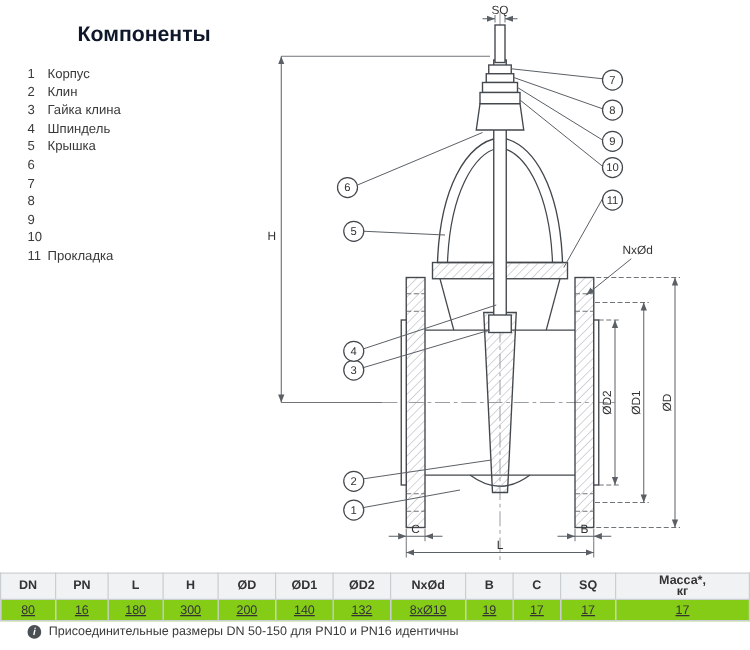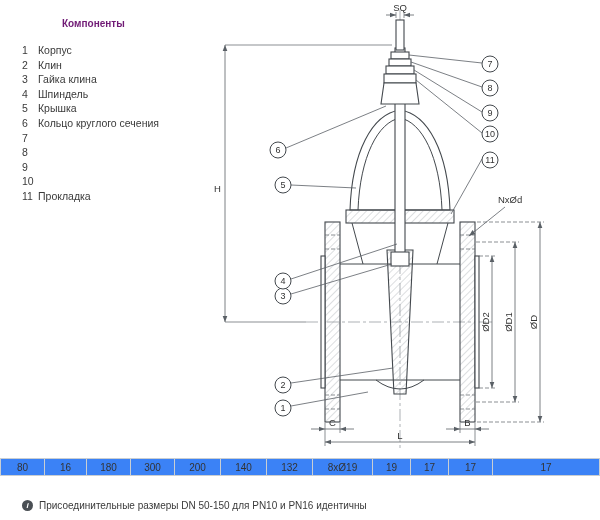--- a/index.html
+++ b/index.html
@@ -3,21 +3,21 @@
 <meta charset="utf-8">
 <style>
   html,body{margin:0;padding:0;}
   body{
     width:600px;height:520px;position:relative;overflow:hidden;
     background:#ffffff;color:#333;
     font-family:"Liberation Sans", sans-serif;
   }
   
   .components{position:absolute;left:22px;top:18px;width:190px;}
-  .components h2{font-size:10px;font-weight:bold;color:#701a75;margin:0 0 14px 0;padding-left:40px;}
+  .components h2{font-size:17px;font-weight:bold;color:#0f172a;margin:0 0 14px 0;padding-left:40px;}
   .components ol{list-style:none;margin:0;padding:0;}
   .components li{display:flex;font-size:10.5px;line-height:14.6px;color:#3a3a3a;}
   .components li .num{width:16px;flex:none;}
   
   .drawing{position:absolute;left:200px;top:2px;width:380px;height:452px;}
   .drawing svg{display:block;}
   .outline{fill:#ffffff;stroke:#43484d;stroke-width:1.1;}
   .outlineh{fill:url(#hatch);stroke:#43484d;stroke-width:1.1;}
   .thin{stroke:#43484d;stroke-width:1;fill:none;}
   .dim{stroke:#5a6066;stroke-width:0.8;fill:none;}
@@ -31,21 +31,21 @@
   
   table.dims{
     position:absolute;left:0;top:458px;width:600px;
     border-collapse:collapse;table-layout:fixed;
   }
   table.dims th,table.dims td{
     border:1px solid #c9ced2;text-align:center;vertical-align:middle;
     font-size:10px;color:#333;padding:0;
   }
   table.dims th{background:#f1f2f3;font-weight:bold;height:20px;line-height:9.5px;white-space:pre-line;}
-  table.dims td{background:#3b82f6;height:16px;}
+  table.dims td{background:#84cc16;height:16px;text-decoration:underline;}
   
   .note{position:absolute;left:22px;top:500px;display:flex;align-items:center;font-size:10px;color:#3a3a3a;}
   .note .info{
     display:inline-flex;align-items:center;justify-content:center;flex:none;
     width:11px;height:11px;border-radius:50%;background:#4a4f54;color:#fff;
     font-size:8px;font-weight:bold;font-style:italic;margin-right:6px;
   }
 </style>
 </head>
 <body>
@@ -68,21 +68,20 @@
     <li>
         <span class="num">4</span>
         <span class="lbl">Шпиндель</span>
       </li>
     <li>
         <span class="num">5</span>
         <span class="lbl">Крышка</span>
       </li>
     <li>
         <span class="num">6</span>
-        <span class="lbl">Кольцо круглого сечения</span>
       </li>
     <li>
         <span class="num">7</span>
       </li>
     <li>
         <span class="num">8</span>
       </li>
     <li>
         <span class="num">9</span>
       </li>
@@ -287,20 +286,35 @@
       <col style="width:46px">
       <col style="width:46px">
       <col style="width:60px">
     <col style="width:38px">
       <col style="width:38px">
       <col style="width:44px">
       <col>
   </colgroup>
   <tbody>
   <tr>
+    <th>DN</th>
+    <th>PN</th>
+    <th>L</th>
+    <th>H</th>
+    <th>ØD</th>
+    <th>ØD1</th>
+    <th>ØD2</th>
+    <th>NxØd</th>
+    <th>B</th>
+    <th>C</th>
+    <th>SQ</th>
+    <th>Масса*,
+кг</th>
+  </tr>
+  <tr>
     <td>80</td>
     <td>16</td>
     <td>180</td>
     <td>300</td>
     <td>200</td>
     <td>140</td>
     <td>132</td>
     <td>8xØ19</td>
     <td>19</td>
     <td>17</td>

